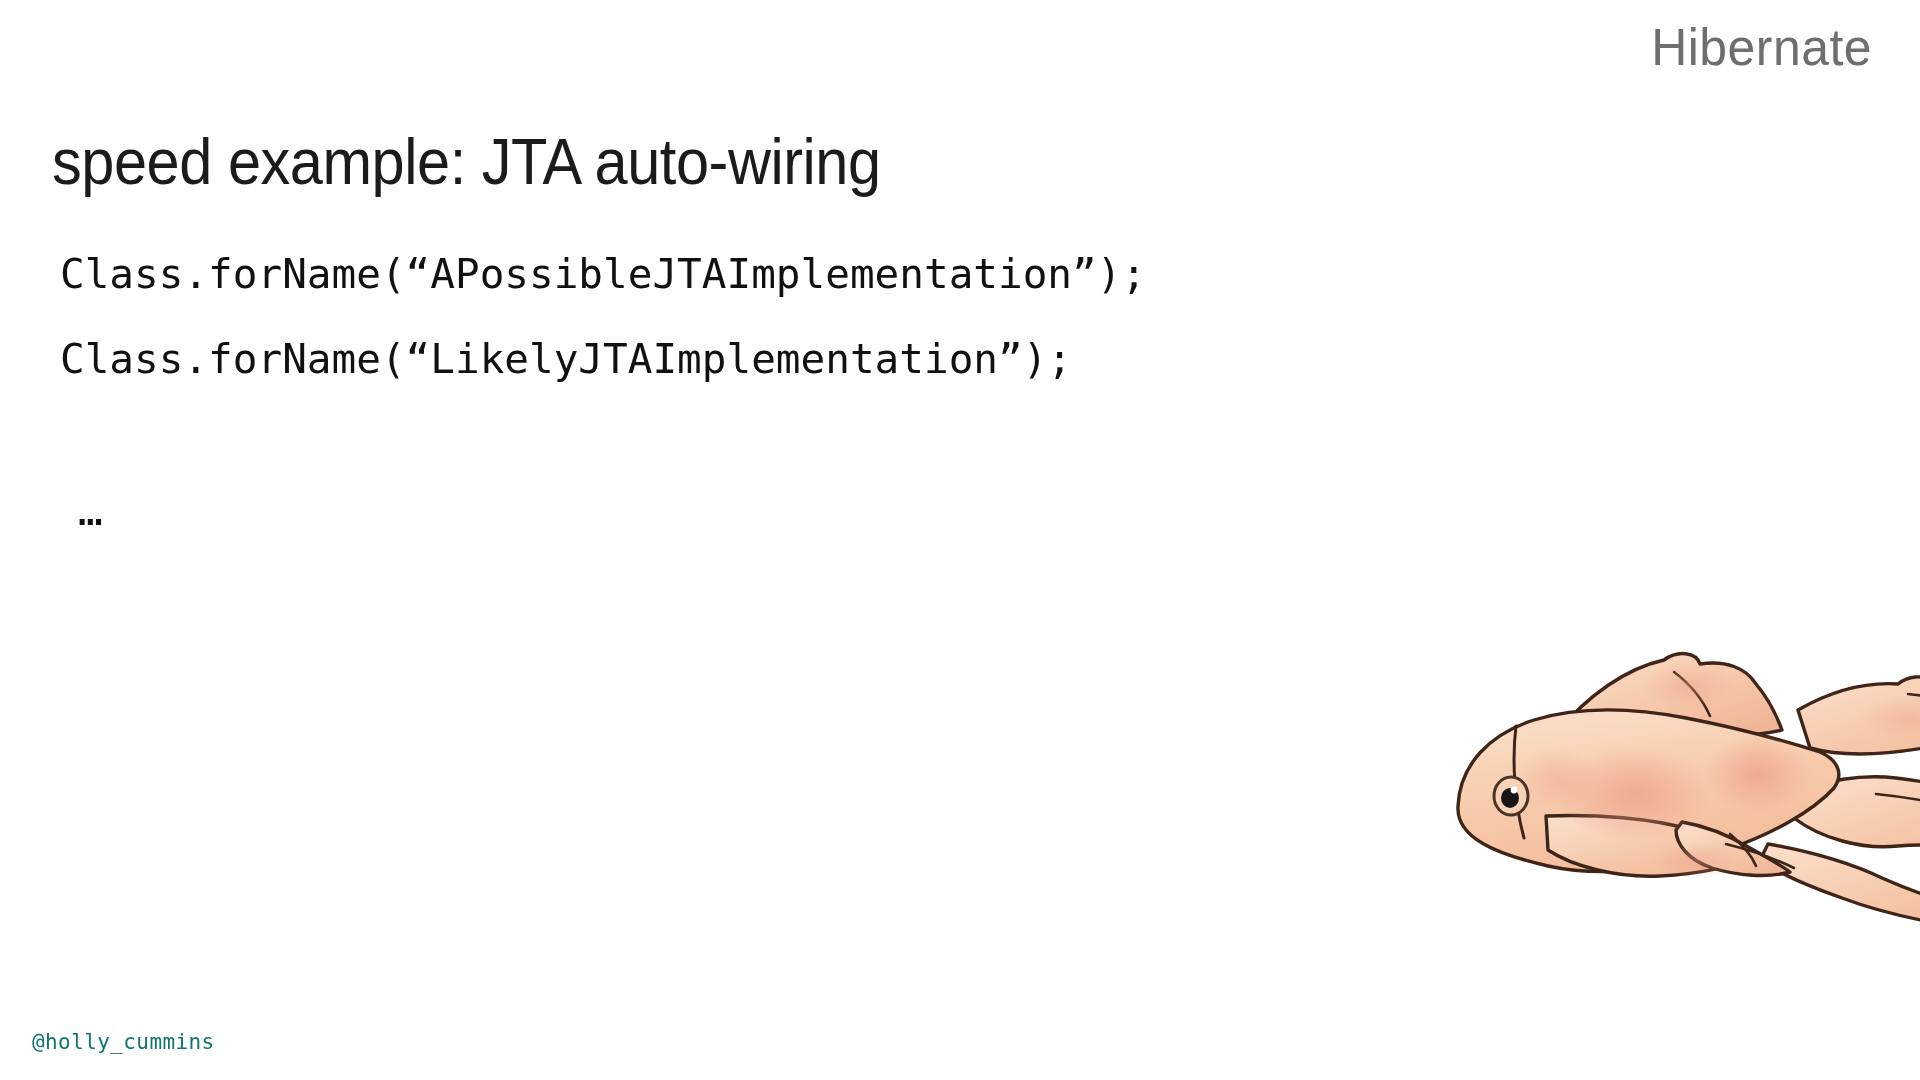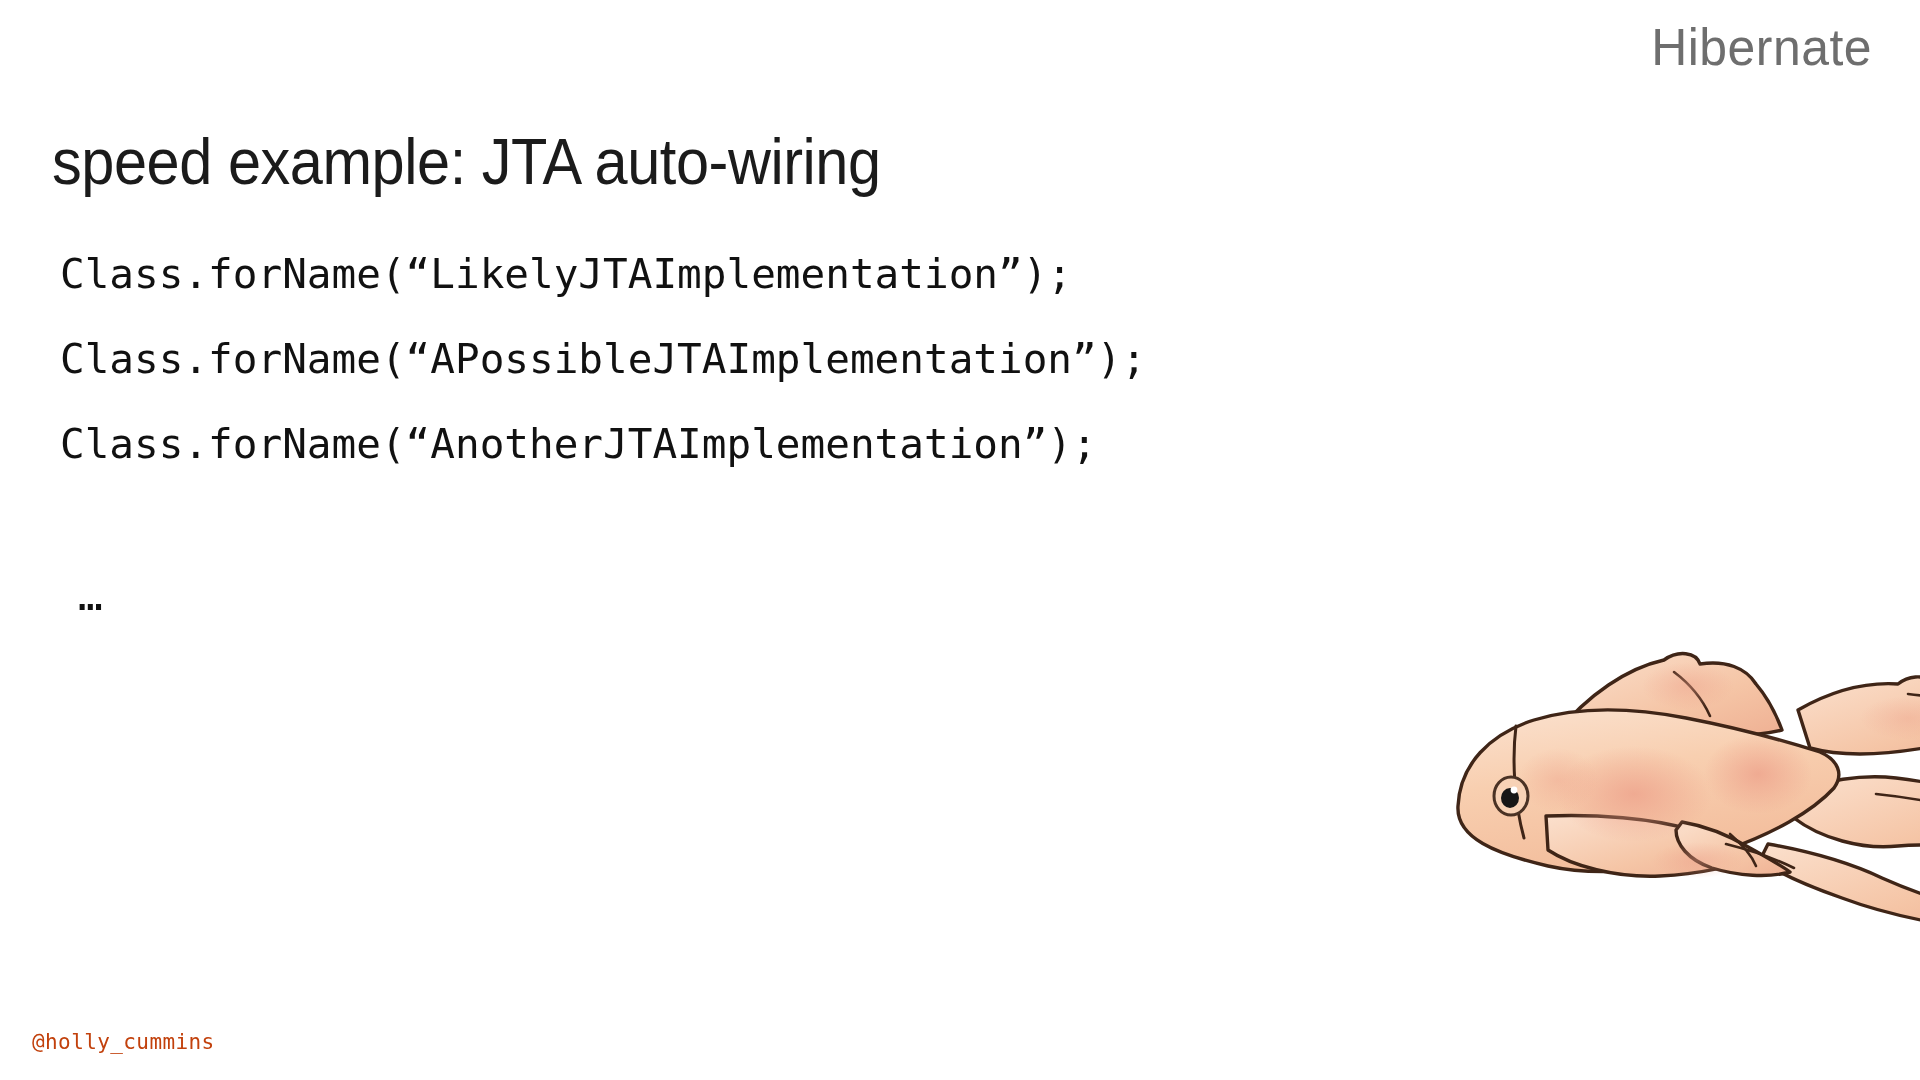--- a/index.html
+++ b/index.html
@@ -86,21 +86,21 @@
     height: 30px;
   }
 
   
   .handle {
     position: absolute;
     left: 32px;
     bottom: 26px;
     font-family: "DejaVu Sans Mono", "Liberation Mono", monospace;
     font-size: 21px;
-    color: #c2410c;
+    color: #0f766e;
     letter-spacing: 0.4px;
     white-space: nowrap;
   }
 
   
   .fish-wrap {
     position: absolute;
     left: 1438px;
     top: 598px;
     width: 600px;
@@ -112,23 +112,22 @@
 </head>
 <body>
 
 <div id="slide">
 
   <div class="brand">Hibernate</div>
 
   <h1 class="title">speed example: JTA auto-wiring</h1>
 
   <div class="code-block">
+      <div class="code-line">Class.forName(“APossibleJTAImplementation”);</div>
       <div class="code-line">Class.forName(“LikelyJTAImplementation”);</div>
-      <div class="code-line">Class.forName(“APossibleJTAImplementation”);</div>
-      <div class="code-line">Class.forName(“AnotherJTAImplementation”);</div>
       <div class="code-line spacer"></div>
       <div class="code-line ellipsis">…</div>
       <div class="code-line spacer"></div>
     </div>
 
   <div class="handle">@holly_cummins</div>
 
   <div class="fish-wrap">
     <svg width="600" height="340" viewBox="0 0 600 340" xmlns="http://www.w3.org/2000/svg">
       <defs>

